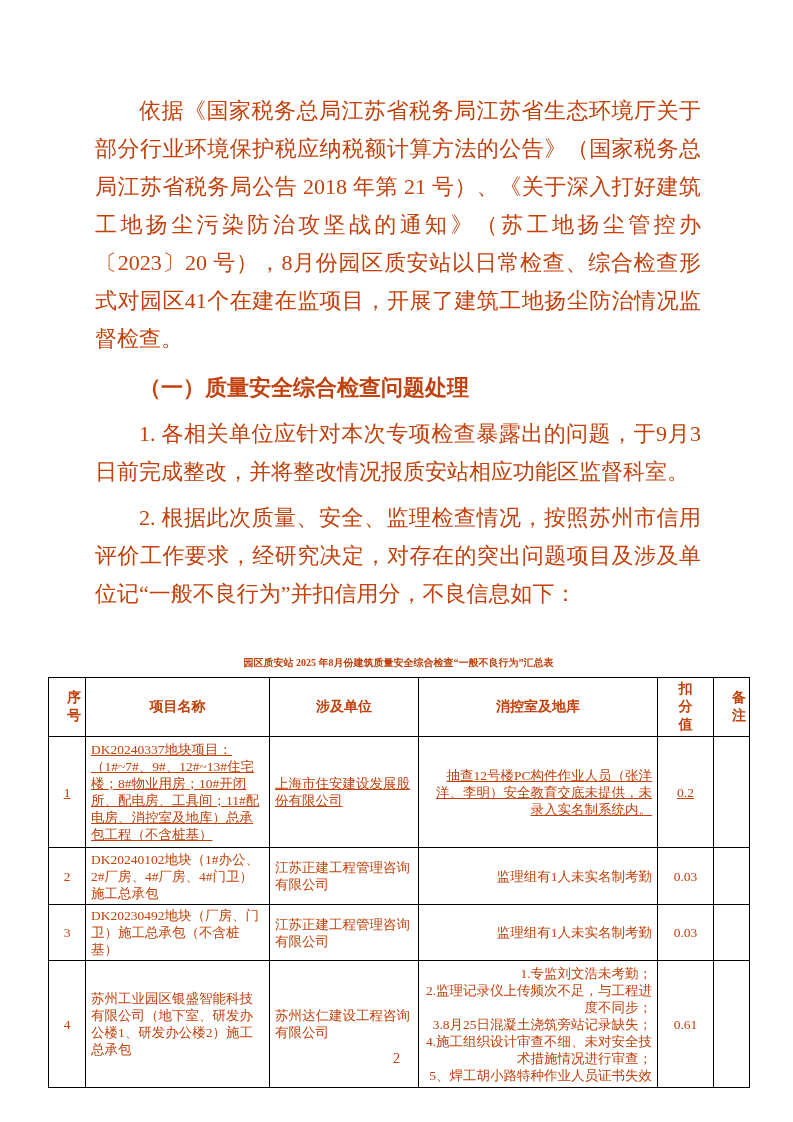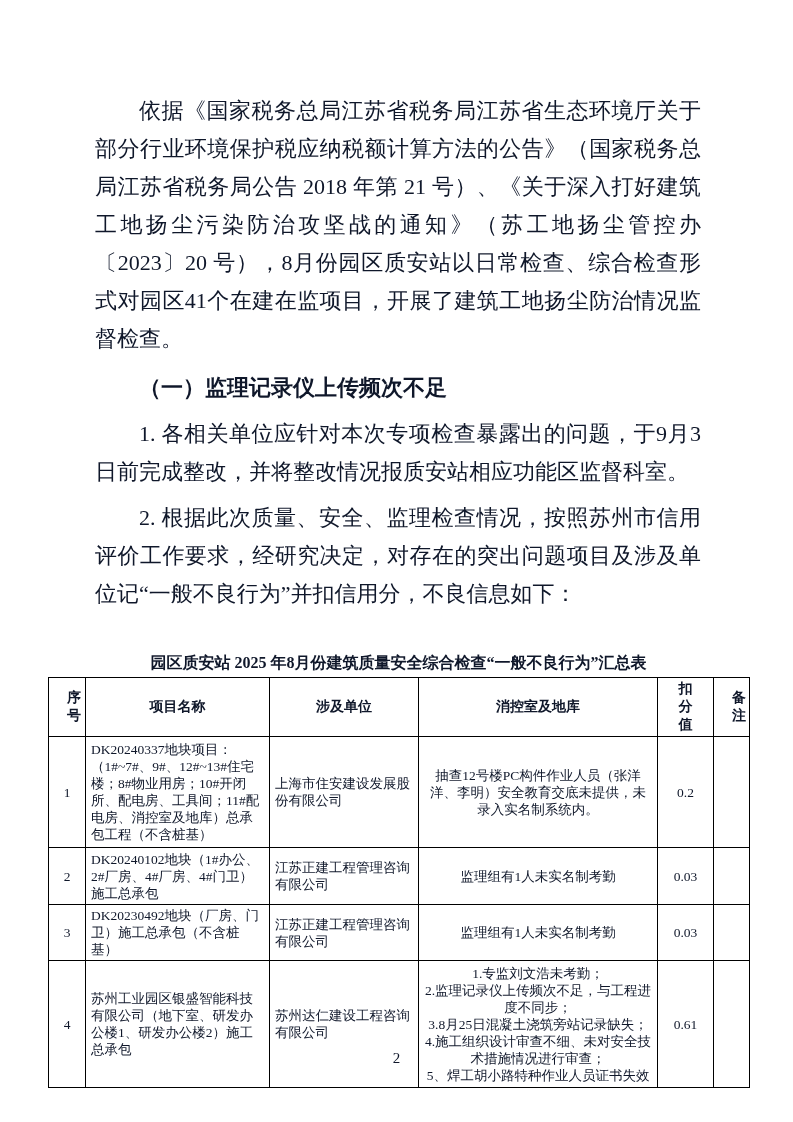--- a/index.html
+++ b/index.html
@@ -1,21 +1,21 @@
 <!DOCTYPE html>
 <html><head>
 <meta charset="utf-8">
 <style>
   html, body { margin: 0; padding: 0; background: #ffffff; }
   .page {
     position: relative;
     width: 793px;
     height: 1122px;
     background: #ffffff;
-    color: #0f172a;
+    color: #c2410c;
     font-family: "Liberation Serif", serif;
     overflow: hidden;
     margin: 0 auto;
   }
   .text-block {
     position: absolute;
     left: 95px;
     top: 92px;
     width: 606px;
   }
@@ -46,21 +46,21 @@
   .item-para { margin-top: 8px; }
   .table-block {
     position: absolute;
     left: 48px;
     top: 652px;
     width: 701px;
   }
   .table-title {
     text-align: center;
     font-weight: bold;
-    font-size: 16px;
+    font-size: 10px;
     line-height: 22px;
     margin: 0 0 3px 0;
     font-family: "Liberation Serif", serif;
   }
   table.summary {
     border-collapse: collapse;
     table-layout: fixed;
     width: 701px;
     border: 1.5px solid #000;
   }
@@ -79,45 +79,45 @@
     padding: 2px 18px;
   }
   table.summary td {
     font-family: "Liberation Serif", serif;
     font-size: 13.5px;
     line-height: 17px;
   }
   .cell-seq   { text-align: center; }
   .cell-project { text-align: left; }
   .cell-unit  { }
-  .cell-content { text-align: center; white-space: pre-line; }
+  .cell-content { text-align: right; white-space: pre-line; }
   .cell-score { text-align: center; }
   .cell-remark { text-align: center; }
-  tr.row-1 td { height: 106px; }
+  tr.row-1 td { height: 106px; text-decoration: underline; }
   tr.row-2 td { height: 52px; }
   tr.row-3 td { height: 38px; }
   tr.row-4 td { height: 122px; }
   .page-number {
     position: absolute;
     top: 1050px;
     left: 0;
     width: 100%;
     text-align: center;
     font-size: 15px;
     font-family: "Liberation Serif", serif;
   }
 </style>
 </head>
 <body>
 
 <div class="page">
 
   <div class="text-block">
     <p class="para">依据《国家税务总局江苏省税务局江苏省生态环境厅关于部分行业环境保护税应纳税额计算方法的公告》（国家税务总局江苏省税务局公告 2018 年第 21 号）、《关于深入打好建筑工地扬尘污染防治攻坚战的通知》（苏工地扬尘管控办〔2023〕20 号），8月份园区质安站以日常检查、综合检查形式对园区41个在建在监项目，开展了建筑工地扬尘防治情况监督检查。</p>
-    <div class="subheading">（一）监理记录仪上传频次不足</div>
+    <div class="subheading">（一）质量安全综合检查问题处理</div>
     <p class="para item-para">1. 各相关单位应针对本次专项检查暴露出的问题，于9月3日前完成整改，并将整改情况报质安站相应功能区监督科室。</p>
     <p class="para item-para">2. 根据此次质量、安全、监理检查情况，按照苏州市信用评价工作要求，经研究决定，对存在的突出问题项目及涉及单位记“一般不良行为”并扣信用分，不良信息如下：</p>
   </div>
 
   <div class="table-block">
     <div class="table-title">园区质安站 2025 年8月份建筑质量安全综合检查“一般不良行为”汇总表</div>
     <table class="summary">
       <colgroup>
         <col style="width:37px">
         <col style="width:184px">

